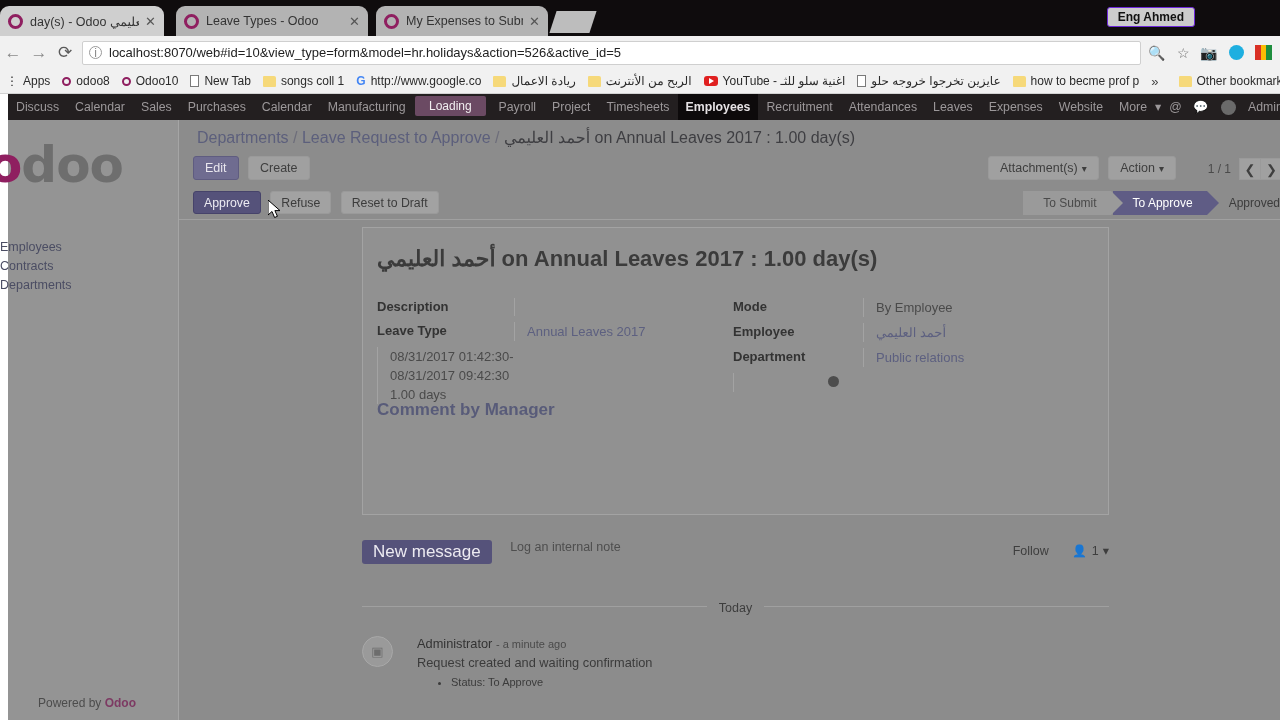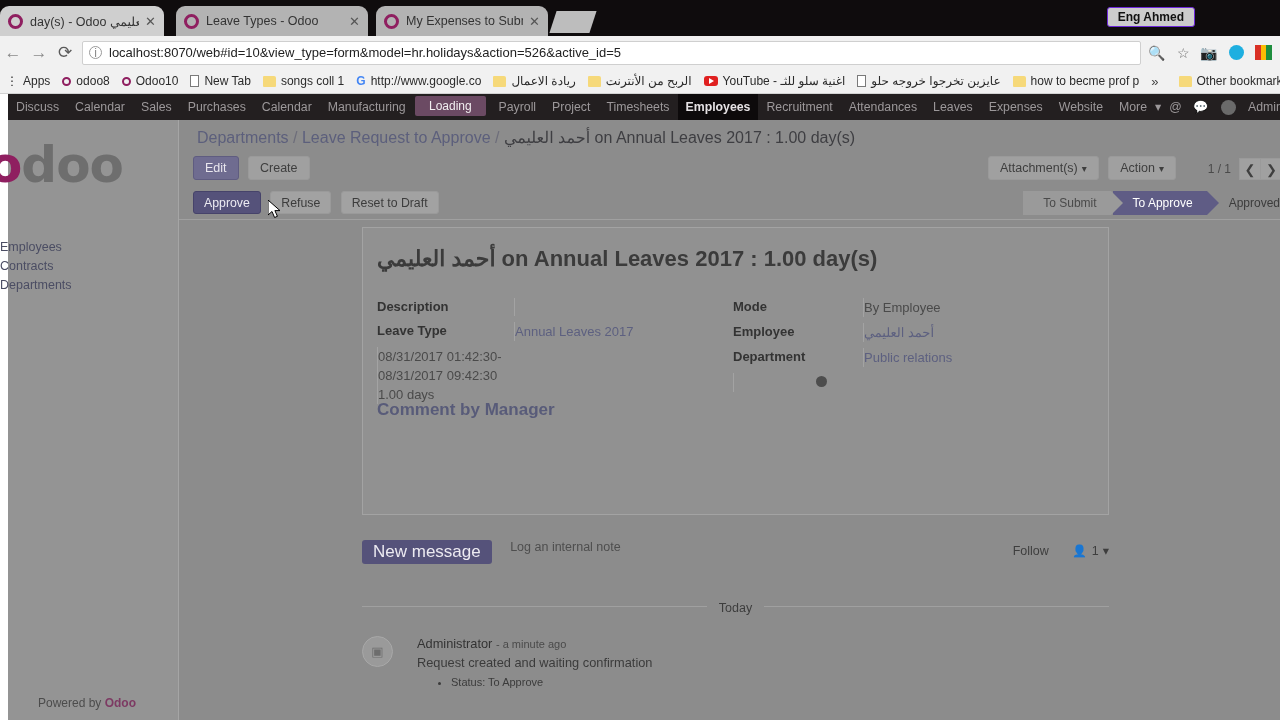--- a/index.html
+++ b/index.html
@@ -181,21 +181,21 @@
   }
   .sheet-title {
     position: absolute; left: 14px; top: 18px; font-size: 22px; font-weight: bold;
     color: #3b3b3b; white-space: nowrap;
   }
   .grp { position: absolute; top: 70px; font-size: 13px; }
   .grp.left { left: 14px; width: 350px; }
   .grp.right { left: 370px; width: 360px; }
   .frow { display: flex; margin-bottom: 6px; }
   .flabel { width: 137px; color: #333; font-weight: bold; padding-right: 8px; line-height: 18px; }
-  .fval { flex: 1 1 auto; color: #4a4a4a; line-height: 19px; 
+  .fval { flex: 1 1 auto; color: #4a4a4a; line-height: 19px; padding-left: 12px;
     border-left: 1px solid #a3a3a3; }
   .fval.link { color: #5d6080; }
   .grp.right .flabel { width: 130px; }
   .chk { width: 11px; height: 11px; border-radius: 50%; background: #4d4d4d; display: inline-block; margin-left: 82px; }
   .cmt-title { position: absolute; left: 14px; top: 172px; font-size: 17px; font-weight: bold; color: #585b79; }
 
   
   .chatter { position: absolute; left: 183px; top: 420px; width: 747px; }
   .chat-top { position: relative; height: 34px; }
   .newmsg {

